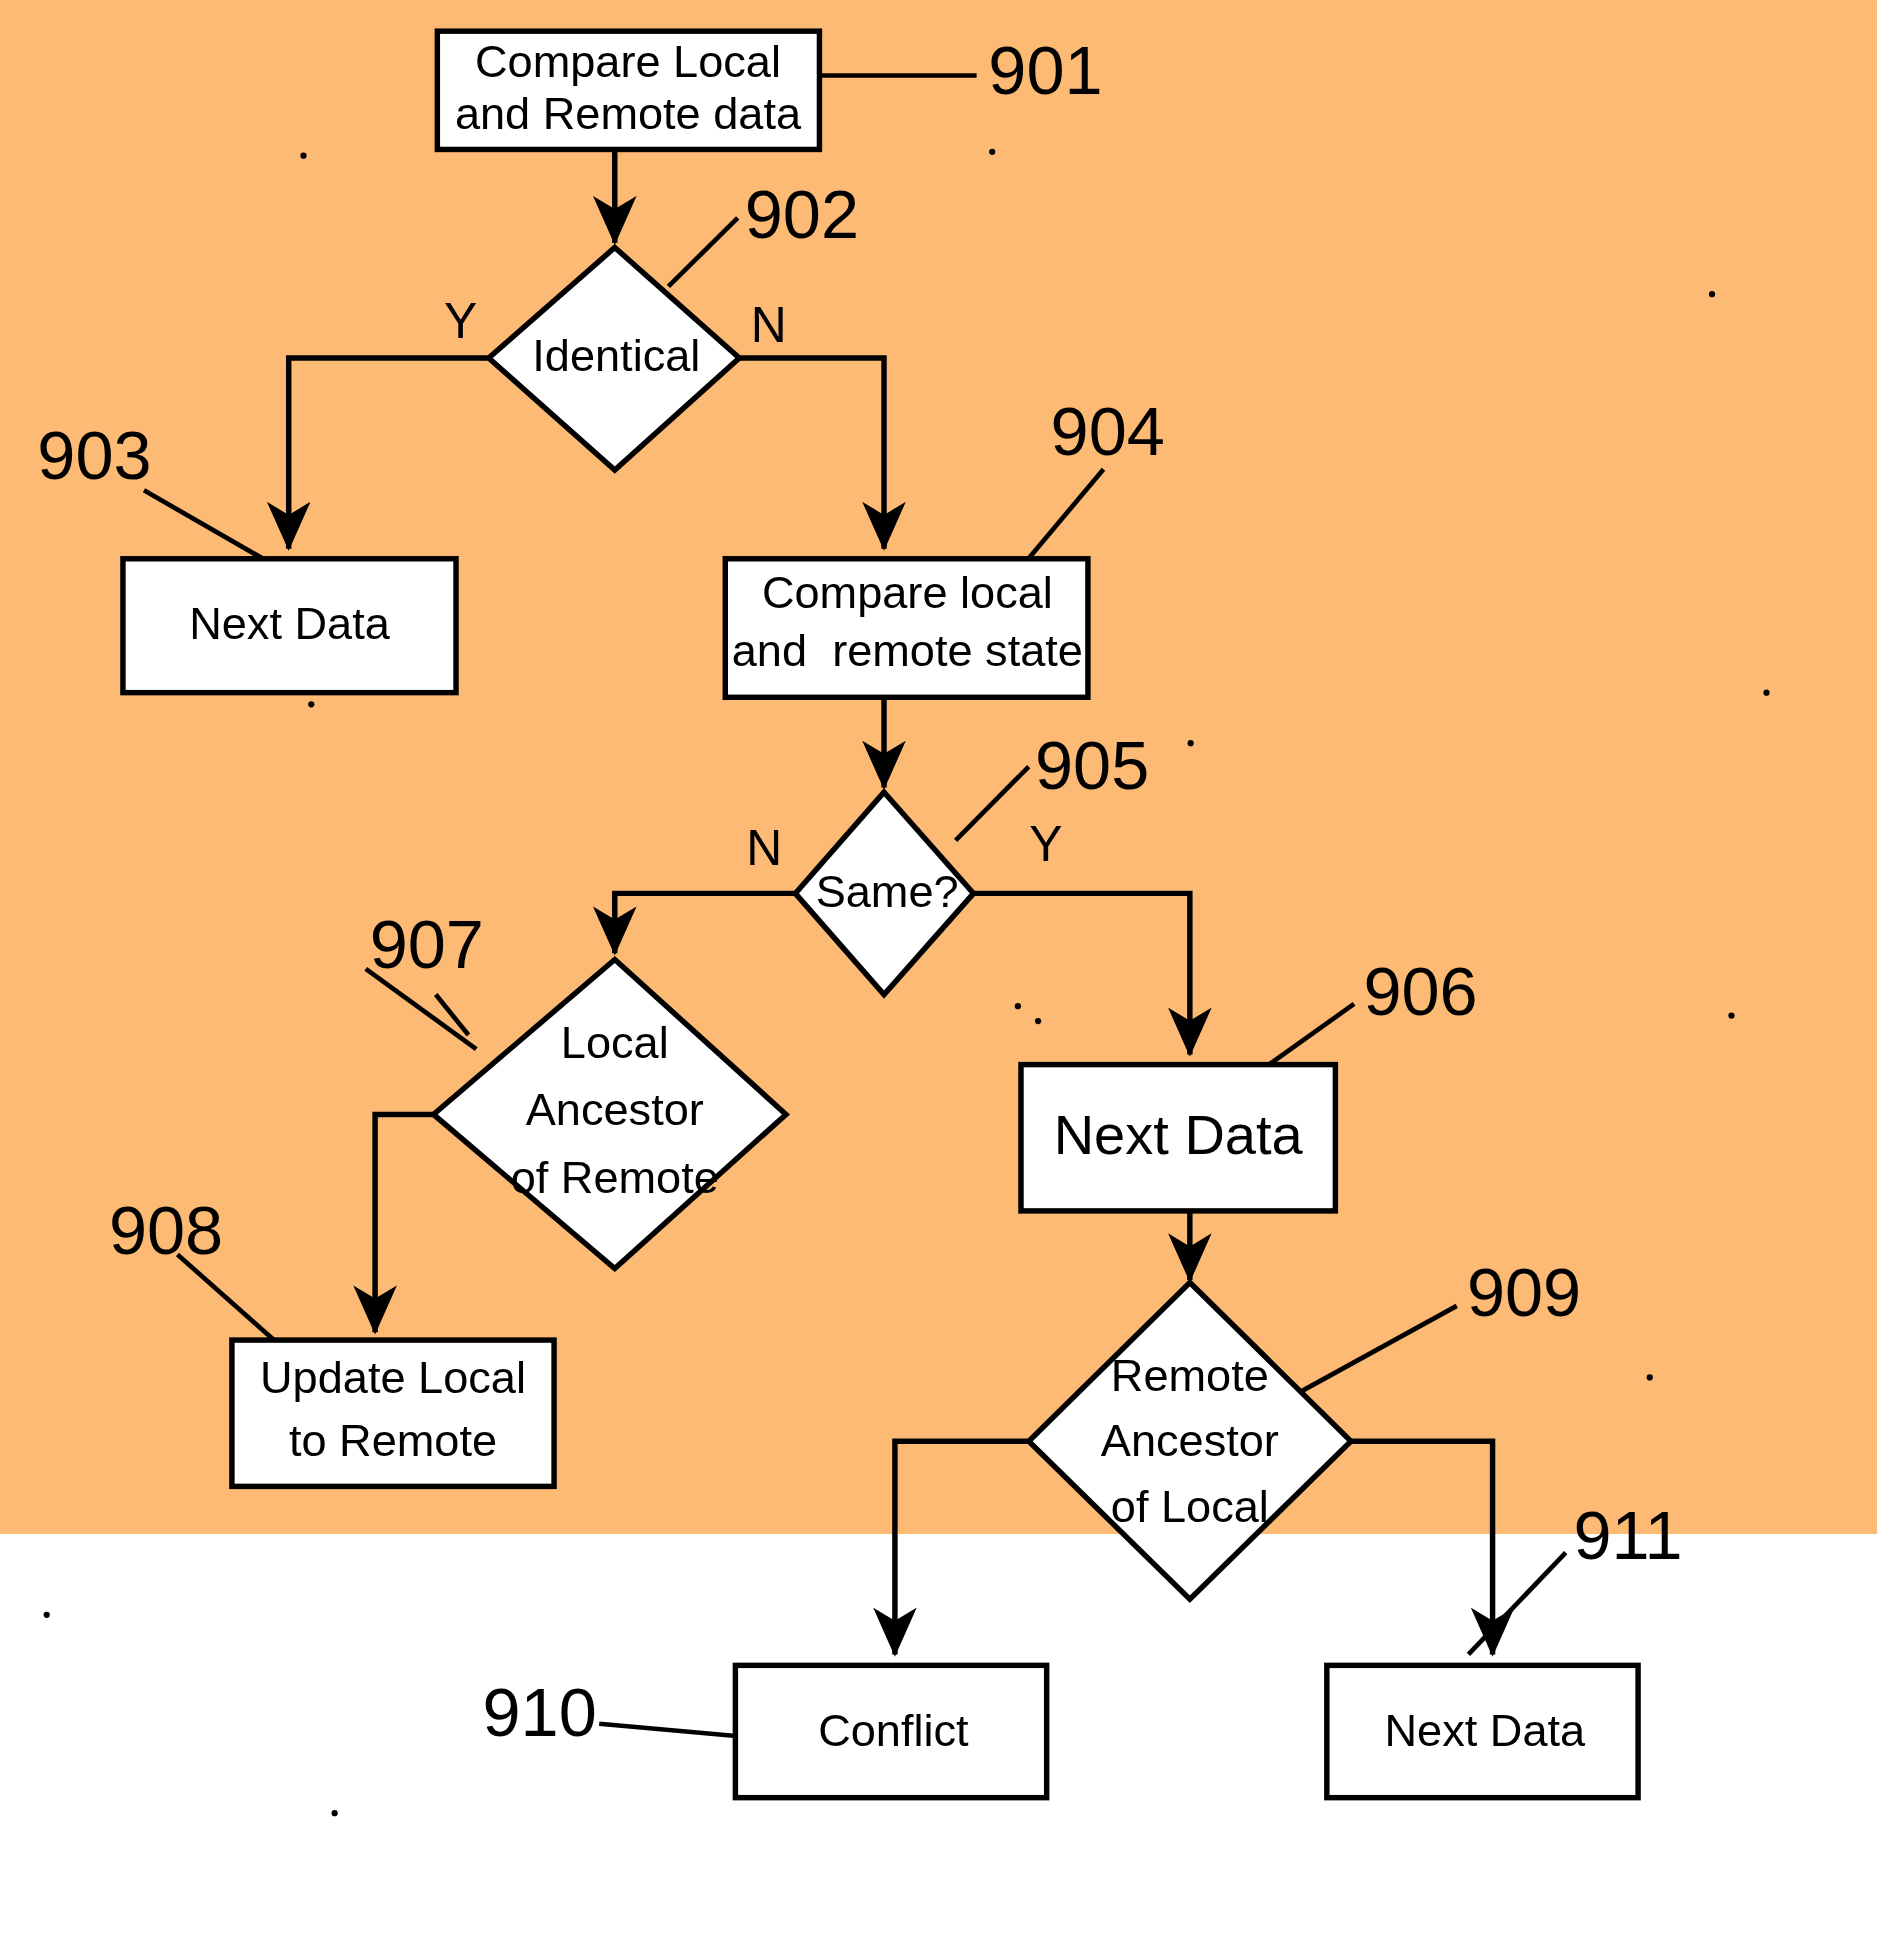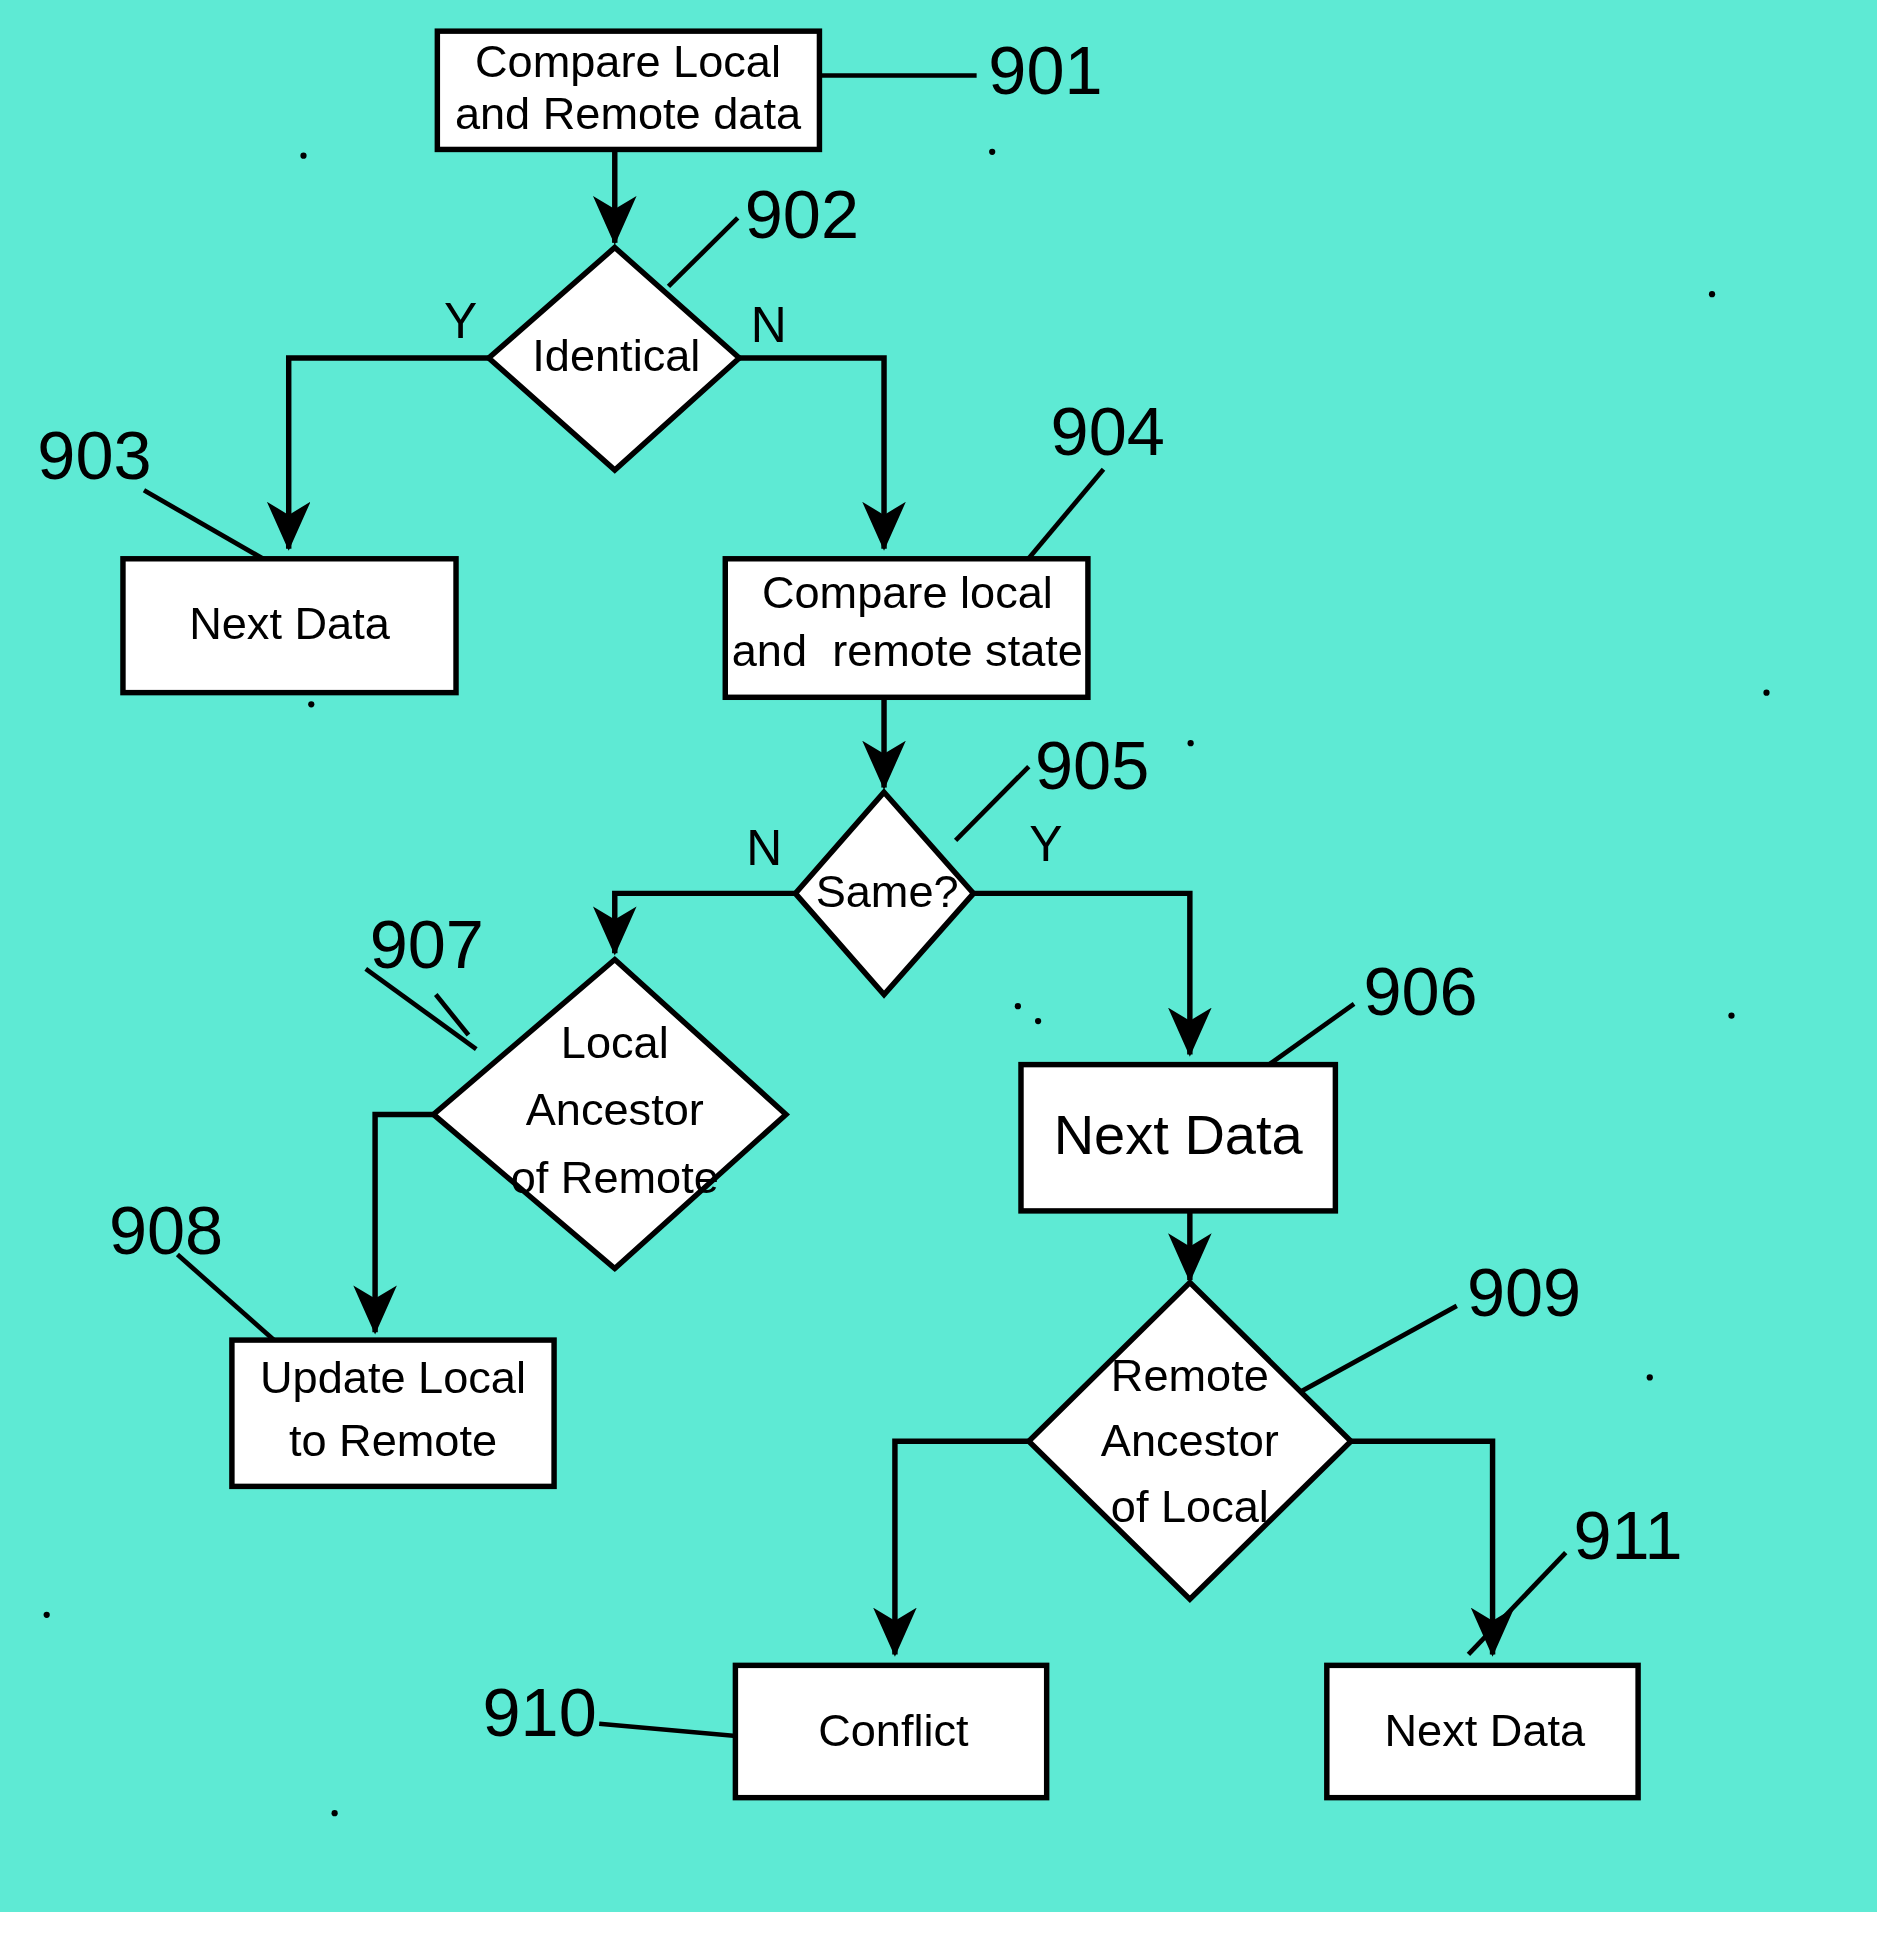--- a/index.html
+++ b/index.html
@@ -9,22 +9,22 @@
   }
   body {
     width: 1877px;
     height: 1958px;
     font-family: "Liberation Sans", sans-serif;
     overflow: hidden;
   }
   #diagram-root {
     position: relative;
     width: 1877px;
-    height: 1912px;
-    background: #5eead4;
+    height: 1534px;
+    background: #fdba74;
   }
   svg#flowchart {
     display: block;
     width: 1877px;
     height: 1958px;
   }
   .node-shape {
     fill: #ffffff;
     stroke: #000000;
     stroke-width: 7;

